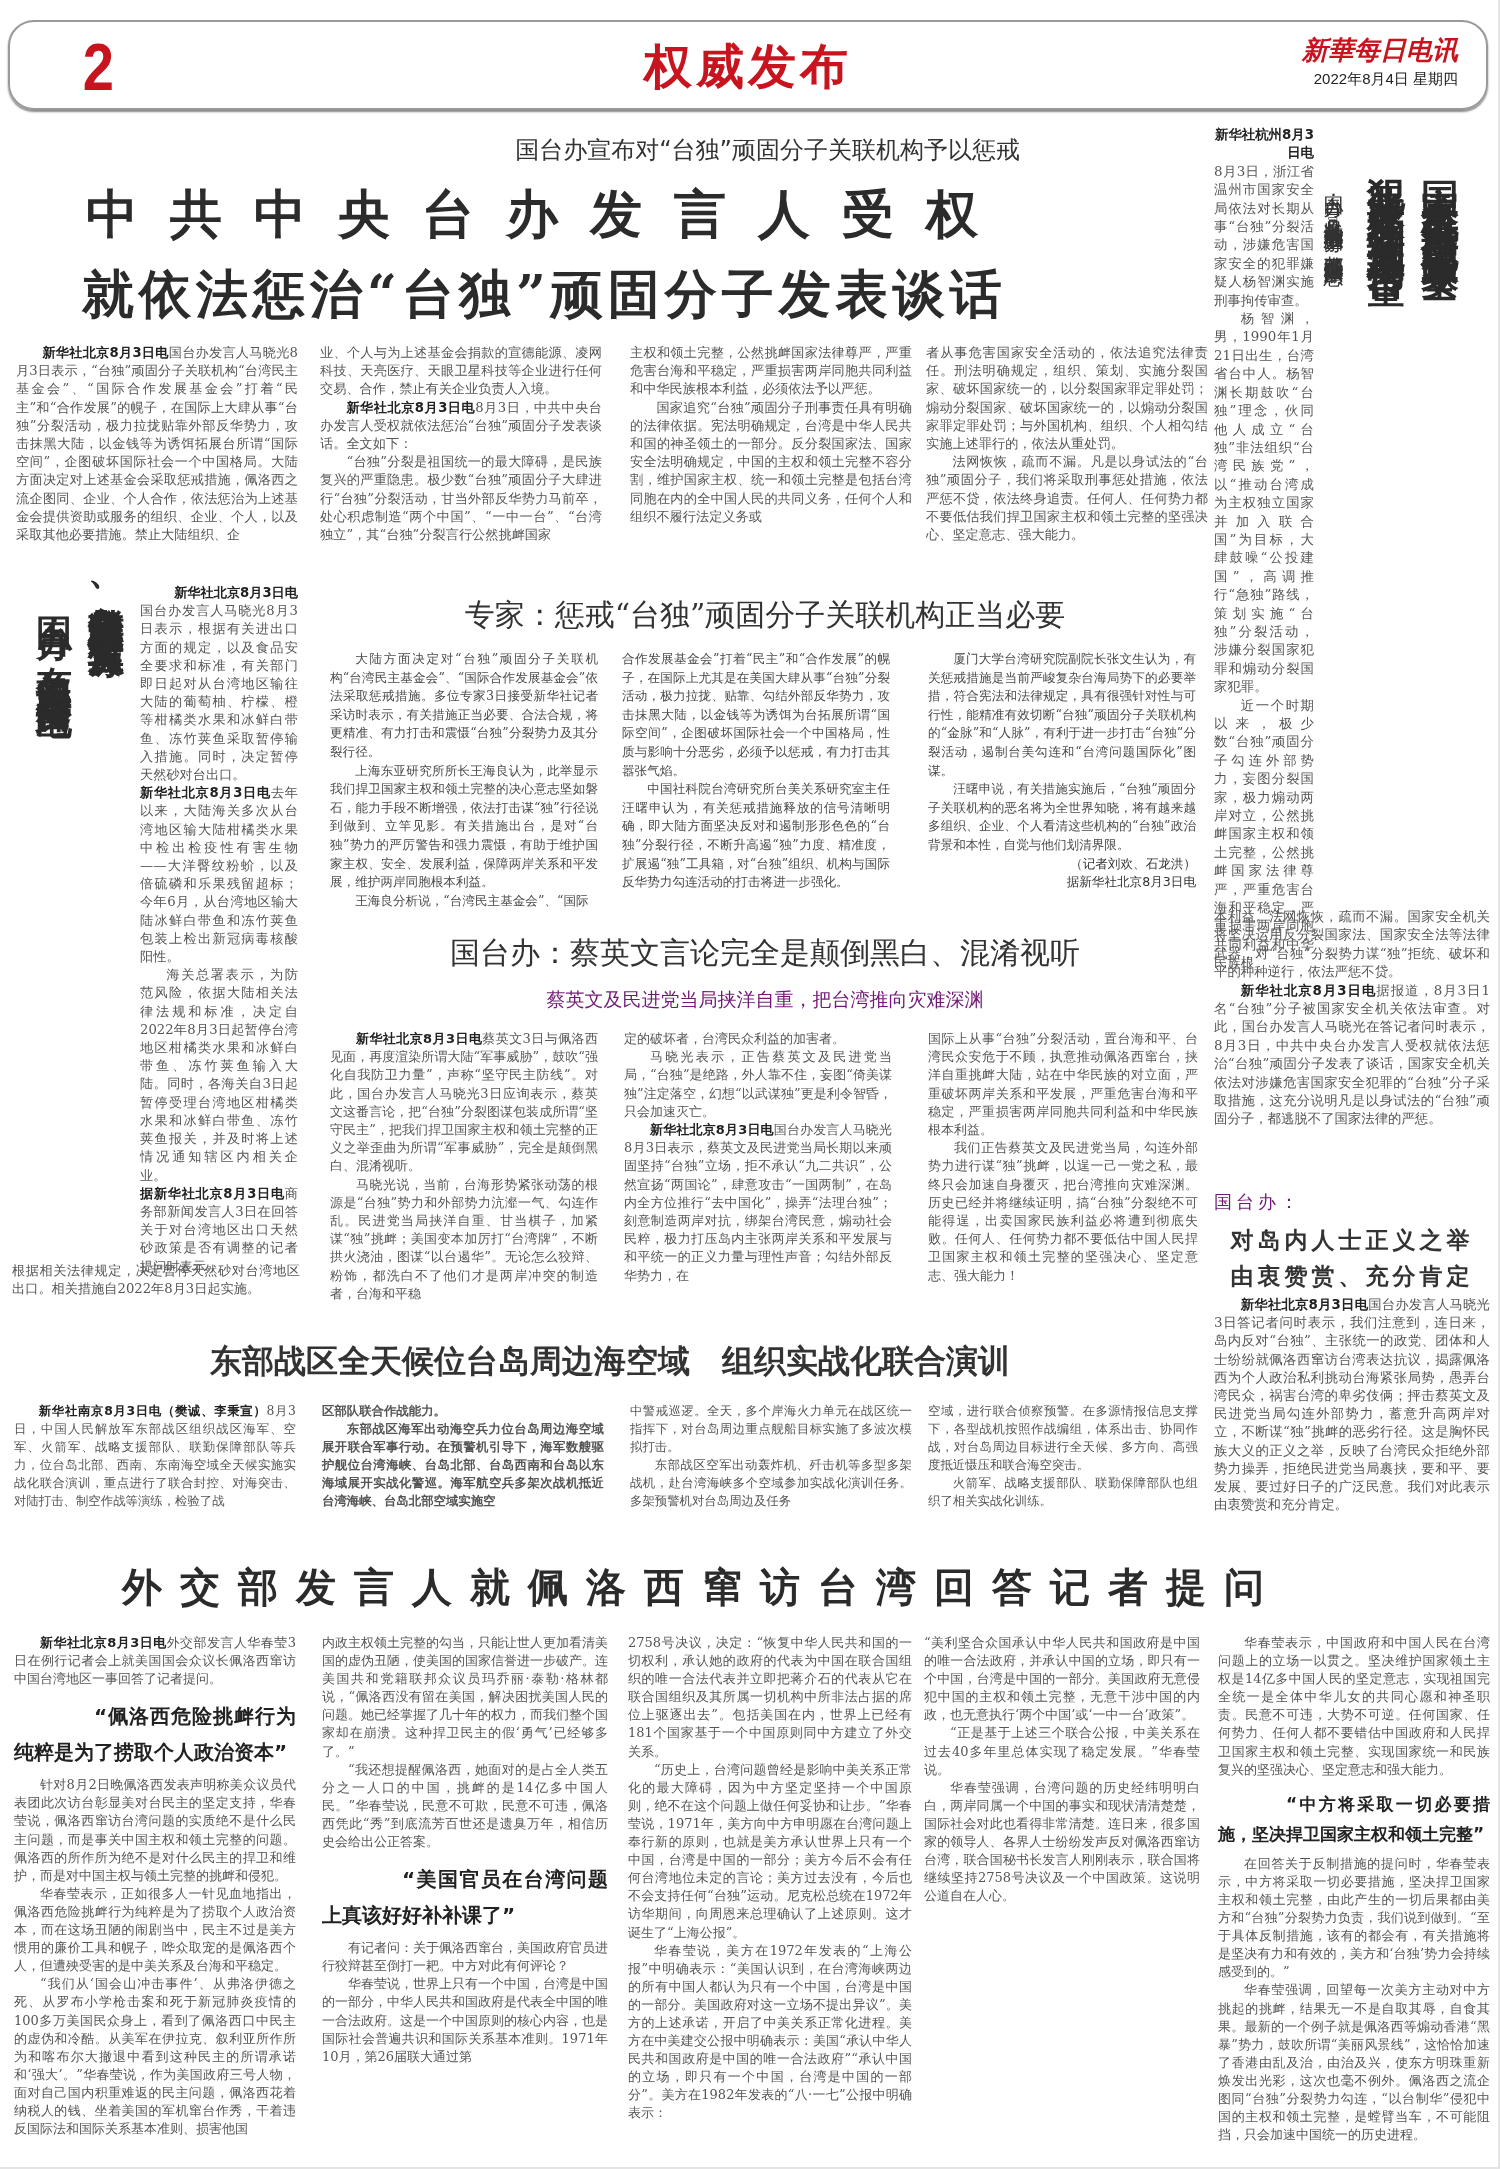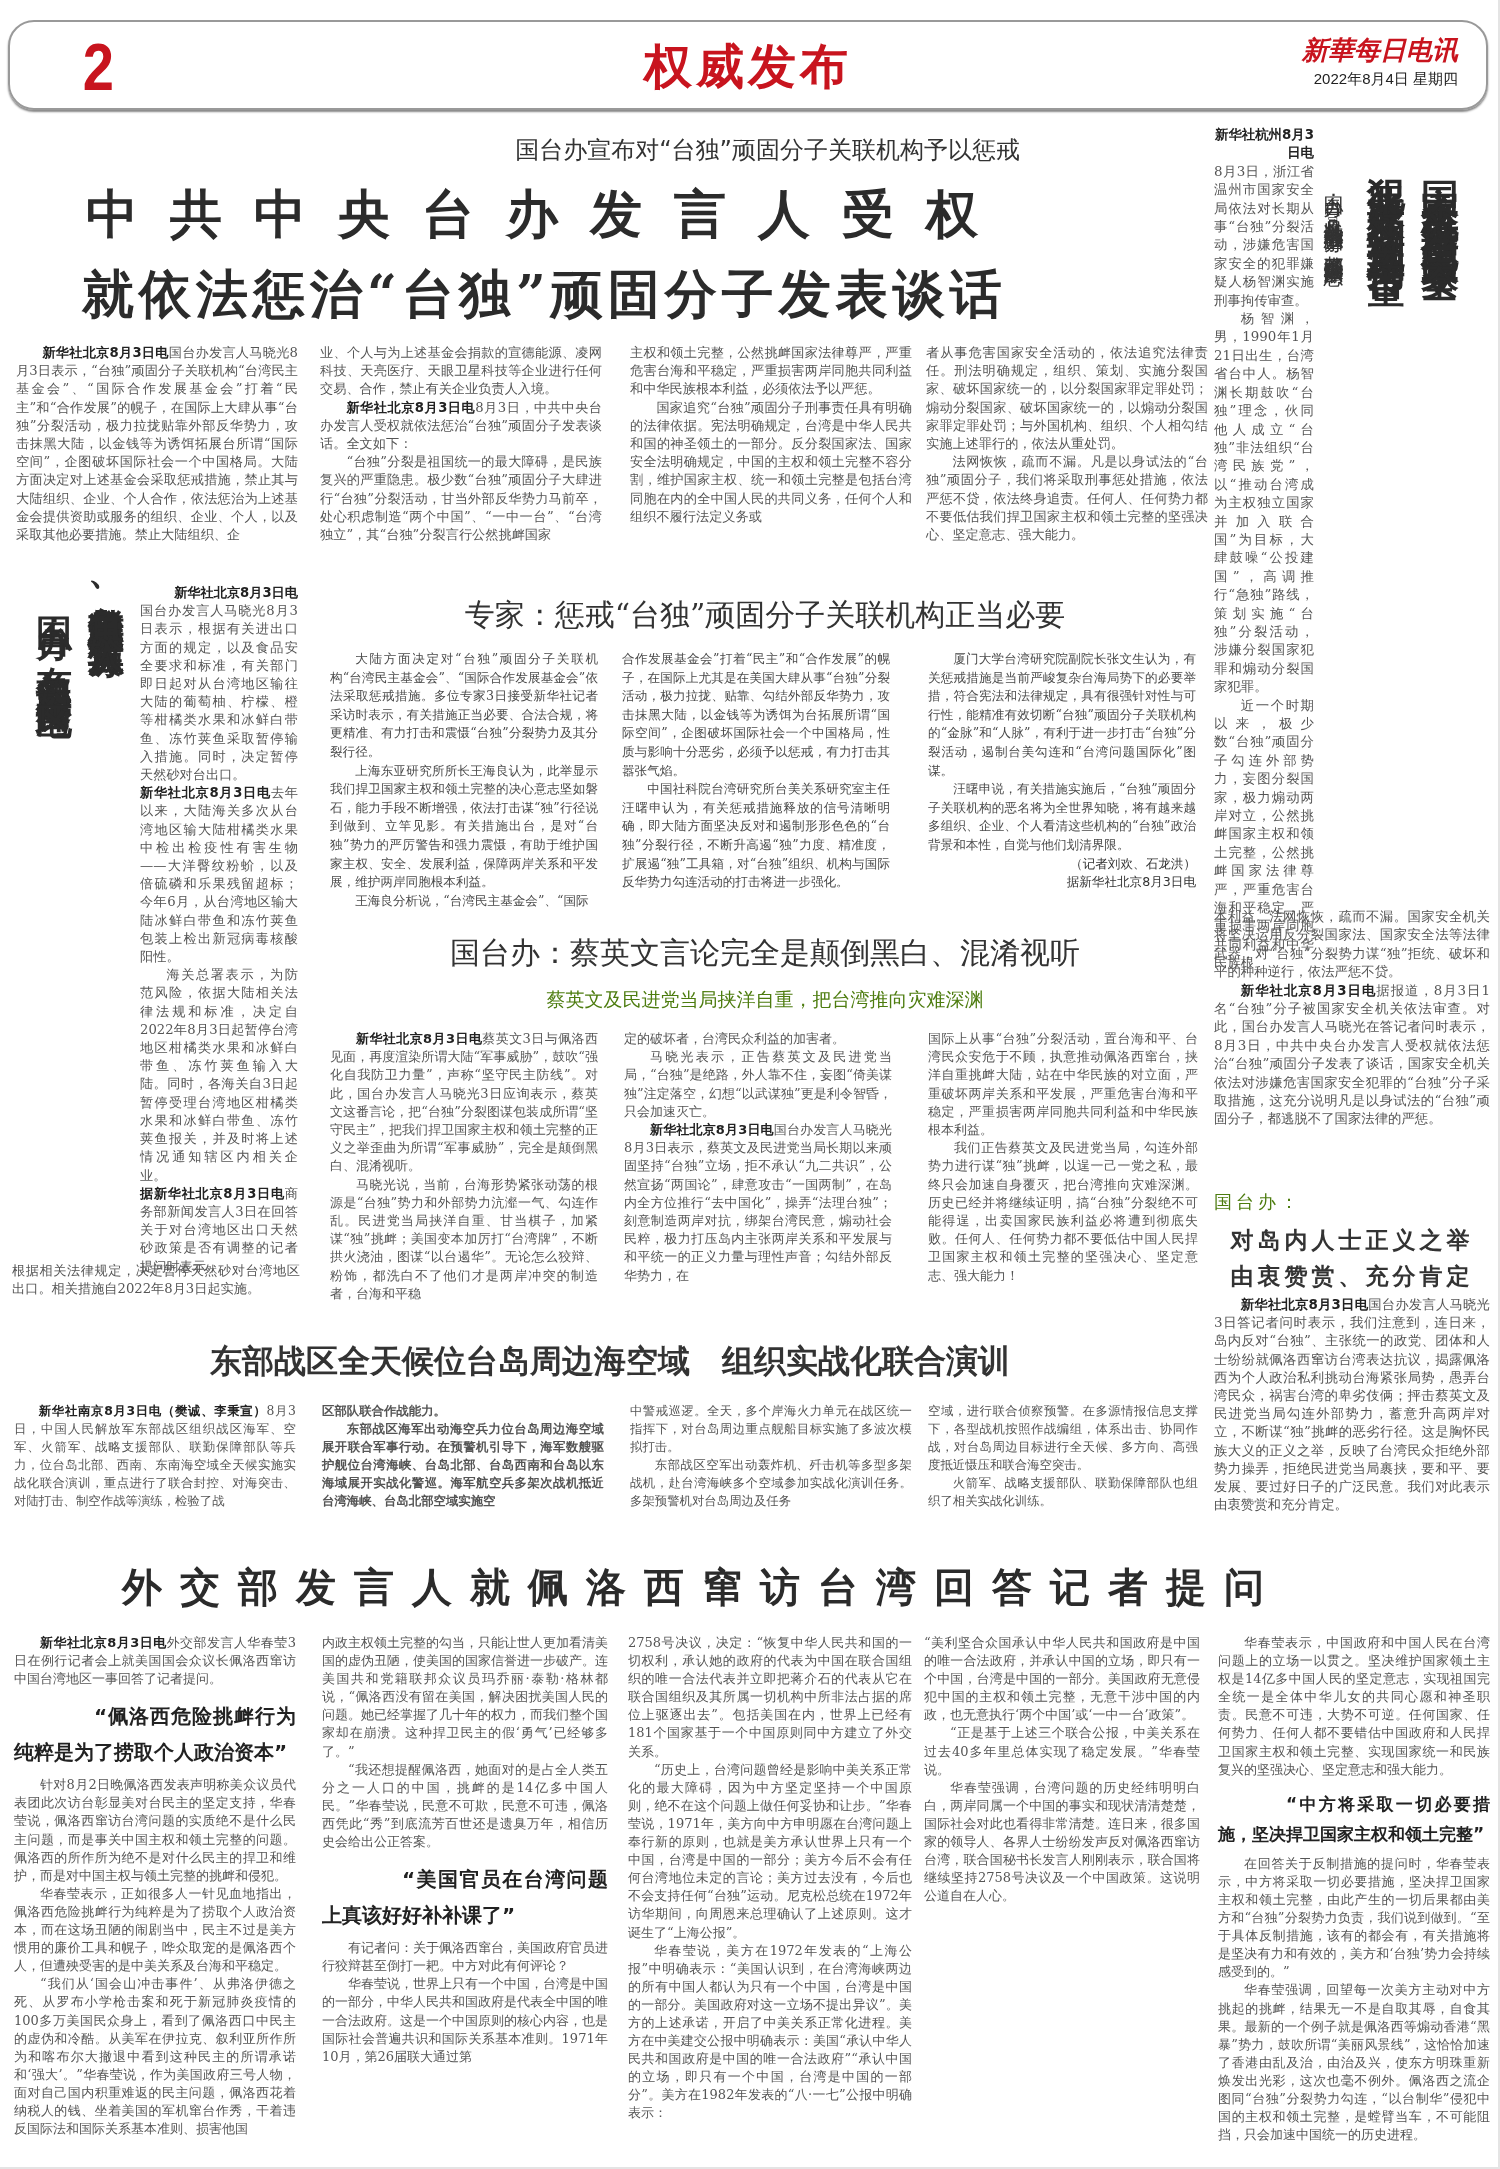--- a/index.html
+++ b/index.html
@@ -12,21 +12,21 @@
   .page-num { position: absolute; left: 70px; top: 6px; font-family: "Liberation Sans", sans-serif; font-weight: bold; font-size: 66px; color: #c8141e; line-height: 78px; transform: scaleX(0.85); }
   .section-title { position: absolute; left: 0; right: 0; top: 8px; text-align: center; font-family: "DejaVu Serif", serif; font-weight: bold; font-size: 48px; letter-spacing: 4px; color: #c8141e; line-height: 72px; }
   .brand { position: absolute; right: 28px; top: 10px; text-align: right; }
   .brand-logo { font-family: "DejaVu Serif", serif; font-weight: bold; font-style: italic; font-size: 26px; color: #c8141e; line-height: 36px; }
   .brand-date { font-family: "Liberation Sans", sans-serif; font-size: 15px; color: #222; line-height: 22px; }
 
   
   .kicker { position: absolute; text-align: right; font-family: "DejaVu Sans", sans-serif; font-size: 24px; color: #333; }
   .mega { position: absolute; font-family: "DejaVu Serif", serif; font-weight: bold; color: #2b2b2b; white-space: nowrap; }
   .h2 { position: absolute; text-align: center; font-family: "DejaVu Serif", serif; font-weight: bold; color: #333; white-space: nowrap; }
-  .sub { position: absolute; text-align: center; font-family: "DejaVu Sans", sans-serif; color: #4d7c0f; white-space: nowrap; }
+  .sub { position: absolute; text-align: center; font-family: "DejaVu Sans", sans-serif; color: #701a75; white-space: nowrap; }
 
   
   .col { position: absolute; font-family: "DejaVu Serif", serif; font-size: 13.2px; line-height: 18.2px; color: #555; text-align: justify; }
   .col p { text-indent: 2em; }
   .col p.noind { text-indent: 0; }
   .col .dl { font-family: "DejaVu Sans", sans-serif; font-weight: bold; color: #222; }
   .col.kai { color: #4a4a4a; font-size: 12.6px; line-height: 18.6px; }
   .col.small { font-size: 12.4px; line-height: 17.9px; }
   .sig { text-align: right; font-family: "DejaVu Sans", sans-serif; color: #333; }
   .inhead { font-family: "DejaVu Sans", sans-serif; font-weight: bold; font-size: 20px; line-height: 36px; color: #222; text-indent: 0; margin: 10px 0 6px; }
@@ -47,21 +47,21 @@
       <div class="brand-logo">新華每日电讯</div>
       <div class="brand-date">2022年8月4日 星期四</div>
     </div>
   </div>
 
   <div class="kicker" style="left:120px; top:130px; width:900px; line-height:40px;">国台办宣布对“台独”顽固分子关联机构予以惩戒</div>
   <div class="mega" style="left:86px; top:178px; width:1060px; font-size:52px; letter-spacing:32px; line-height:72px;">中共中央台办发言人受权</div>
   <div class="mega" style="left:82px; top:258px; width:1060px; font-size:52px; letter-spacing:5px; line-height:72px;">就依法惩治“台独”顽固分子发表谈话</div>
 
   <div class="col" style="left:16px; top:344px; width:282px;">
-    <p><span class="dl">新华社北京8月3日电</span><span>国台办发言人马晓光8月3日表示，“台独”顽固分子关联机构“台湾民主基金会”、“国际合作发展基金会”打着“民主”和“合作发展”的幌子，在国际上大肆从事“台独”分裂活动，极力拉拢贴靠外部反华势力，攻击抹黑大陆，以金钱等为诱饵拓展台所谓“国际空间”，企图破坏国际社会一个中国格局。大陆方面决定对上述基金会采取惩戒措施，禁止其与大陆组织、企业、个人合作，依法惩治为上述基金会提供资助或服务的组织、企业、个人，以及采取其他必要措施。禁止大陆组织、企</span></p>
+    <p><span class="dl">新华社北京8月3日电</span><span>国台办发言人马晓光8月3日表示，“台独”顽固分子关联机构“台湾民主基金会”、“国际合作发展基金会”打着“民主”和“合作发展”的幌子，在国际上大肆从事“台独”分裂活动，极力拉拢贴靠外部反华势力，攻击抹黑大陆，以金钱等为诱饵拓展台所谓“国际空间”，企图破坏国际社会一个中国格局。大陆方面决定对上述基金会采取惩戒措施，佩洛西之流企图同、企业、个人合作，依法惩治为上述基金会提供资助或服务的组织、企业、个人，以及采取其他必要措施。禁止大陆组织、企</span></p>
   </div>
   <div class="col" style="left:320px; top:344px; width:282px;">
     <p class="noind">业、个人与为上述基金会捐款的宣德能源、凌网科技、天亮医疗、天眼卫星科技等企业进行任何交易、合作，禁止有关企业负责人入境。</p>
     <p><span class="dl">新华社北京8月3日电</span><span>8月3日，中共中央台办发言人受权就依法惩治“台独”顽固分子发表谈话。全文如下：</span></p>
     <p>“台独”分裂是祖国统一的最大障碍，是民族复兴的严重隐患。极少数“台独”顽固分子大肆进行“台独”分裂活动，甘当外部反华势力马前卒，处心积虑制造“两个中国”、“一中一台”、“台湾独立”，其“台独”分裂言行公然挑衅国家</p>
   </div>
   <div class="col" style="left:926px; top:344px; width:282px;">
     <p class="noind">者从事危害国家安全活动的，依法追究法律责任。刑法明确规定，组织、策划、实施分裂国家、破坏国家统一的，以分裂国家罪定罪处罚；煽动分裂国家、破坏国家统一的，以煽动分裂国家罪定罪处罚；与外国机构、组织、个人相勾结实施上述罪行的，依法从重处罚。</p>
     <p>法网恢恢，疏而不漏。凡是以身试法的“台独”顽固分子，我们将采取刑事惩处措施，依法严惩不贷，依法终身追责。任何人、任何势力都不要低估我们捍卫国家主权和领土完整的坚强决心、坚定意志、强大能力。</p>
   </div>

